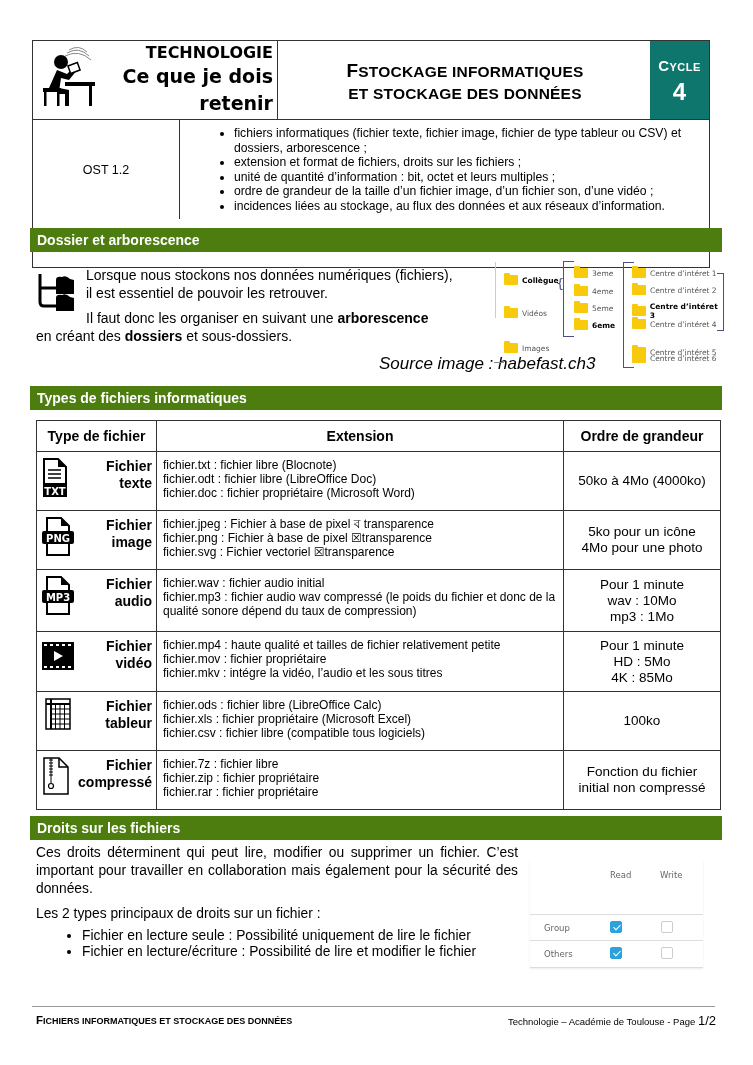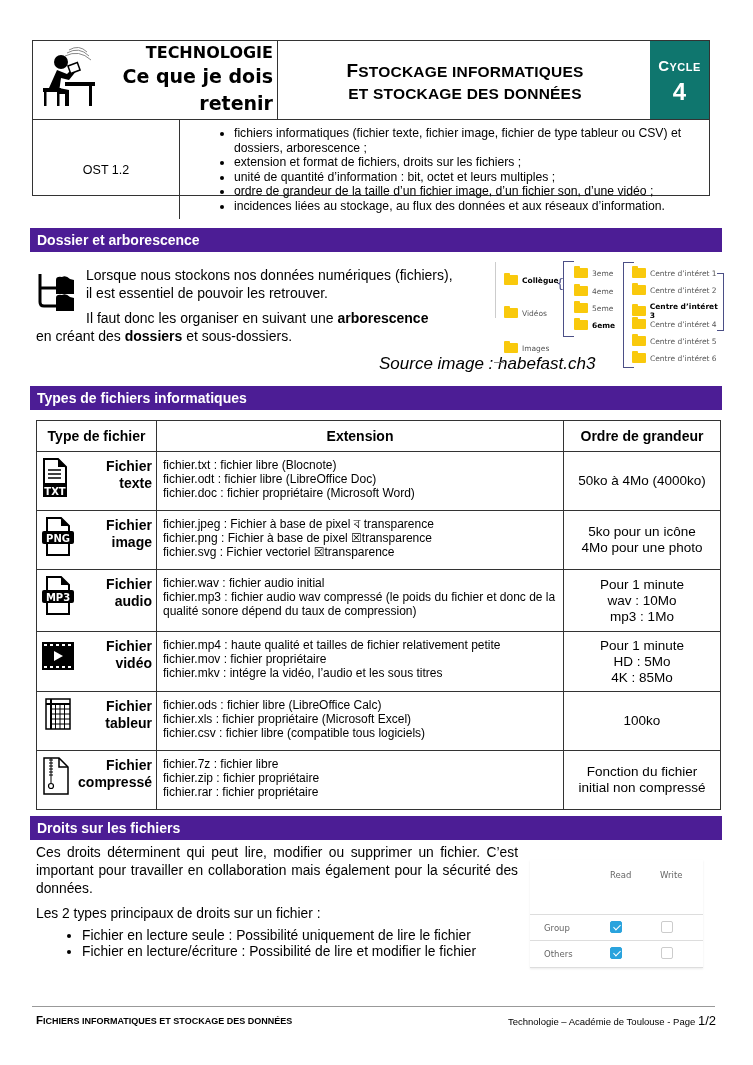--- a/index.html
+++ b/index.html
@@ -1,39 +1,39 @@
 <!DOCTYPE html>
 <html><head>
 <meta charset="utf-8">
 <style>
   html, body { margin:0; padding:0; background:#fff; }
   body { width:753px; height:1065px; position:relative; font-family:"Liberation Sans", sans-serif; color:#000; overflow:hidden; }
   .abs { position:absolute; }
 
   
-  .hdr { position:absolute; left:32px; top:40px; width:678px; height:156px; border:1.5px solid #333; box-sizing:border-box; }
+  .hdr { position:absolute; left:32px; top:40px; width:678px; height:228px; border:1.5px solid #333; box-sizing:border-box; }
   .hdr-left { position:absolute; left:0; top:0; width:245px; height:78px; border-right:1.5px solid #333; box-sizing:border-box; }
   .hdr-mid { position:absolute; left:245px; top:0; width:374px; height:78px; }
   .hdr-right { position:absolute; right:0; top:0; width:59px; height:78px; background:#0f766e; color:#fff; text-align:center; }
   .hdr-row2 { position:absolute; left:0; top:78px; width:100%; height:100px; border-top:1.5px solid #333; box-sizing:border-box; }
   .ost { position:absolute; left:0; top:0; width:147px; height:100%; border-right:1.5px solid #333; box-sizing:border-box; display:flex; align-items:center; justify-content:center; font-size:12.5px; }
   .objectives { position:absolute; left:147px; top:0; right:0; padding:6px 8px 0 26px; font-size:12.2px; line-height:14.6px; }
   .objectives ul { margin:0; padding:0 0 0 28px; list-style:disc; }
   .objectives li { padding-left:0; }
 
   .tech-title { position:absolute; right:4px; top:2px; text-align:right; font-family:"DejaVu Sans", sans-serif; font-weight:bold; }
   .tech-title .l1 { font-size:16px; line-height:20px; }
   .tech-title .l2 { font-size:19px; line-height:27px; }
 
   .main-title { text-align:center; font-weight:bold; font-size:15.5px; line-height:22px; padding-top:19px; letter-spacing:0.2px; }
   .cycle-lbl { font-weight:bold; font-size:13px; margin-top:16px; letter-spacing:0.5px; }
   .cycle-num { font-weight:bold; font-size:24px; margin-top:4px; }
 
   
-  .bar { position:absolute; left:30px; width:692px; height:24px; background:#4c1d95; color:#fff; font-weight:bold; font-size:14px; line-height:24px; padding-left:7px; box-sizing:border-box; }
+  .bar { position:absolute; left:30px; width:692px; height:24px; background:#4d7c0f; color:#fff; font-weight:bold; font-size:14px; line-height:24px; padding-left:7px; box-sizing:border-box; }
 
   
   .p { position:absolute; font-size:14px; line-height:18px; }
   .src { position:absolute; font-size:17px; font-style:italic;margin-left:30px; }
 
   
   .tree { position:absolute; left:492px; top:258px; width:232px; height:112px; font-family:"DejaVu Sans", sans-serif; font-size:7.5px; color:#555; }
   .fold { position:absolute; display:flex; align-items:center; gap:4px; }
   .fold .ico { width:14px; height:10px; background:#f9c90c; border-radius:1px; position:relative; }
   .fold .ico::before { content:""; position:absolute; left:0; top:-2px; width:6px; height:3px; background:#f9c90c; border-radius:1px 1px 0 0; }
@@ -174,21 +174,21 @@
       <span>Centre d’intéret 2</span>
     </div>
   <div class="fold b" style="left:140px;top:44px">
       <span class="ico"></span>
       <span>Centre d’intéret 3</span>
     </div>
   <div class="fold" style="left:140px;top:61px">
       <span class="ico"></span>
       <span>Centre d’intéret 4</span>
     </div>
-  <div class="fold" style="left:140px;top:78px">
+  <div class="fold" style="left:140px;top:89px">
       <span class="ico"></span>
       <span>Centre d’intéret 5</span>
     </div>
   <div class="fold" style="left:140px;top:95px">
       <span class="ico"></span>
       <span>Centre d’intéret 6</span>
     </div>
   <div class="abs" style="left:225px;top:15px;width:6px;height:56px;border:1.5px solid #4b4f86;border-left:none"></div>
 </div>
 

